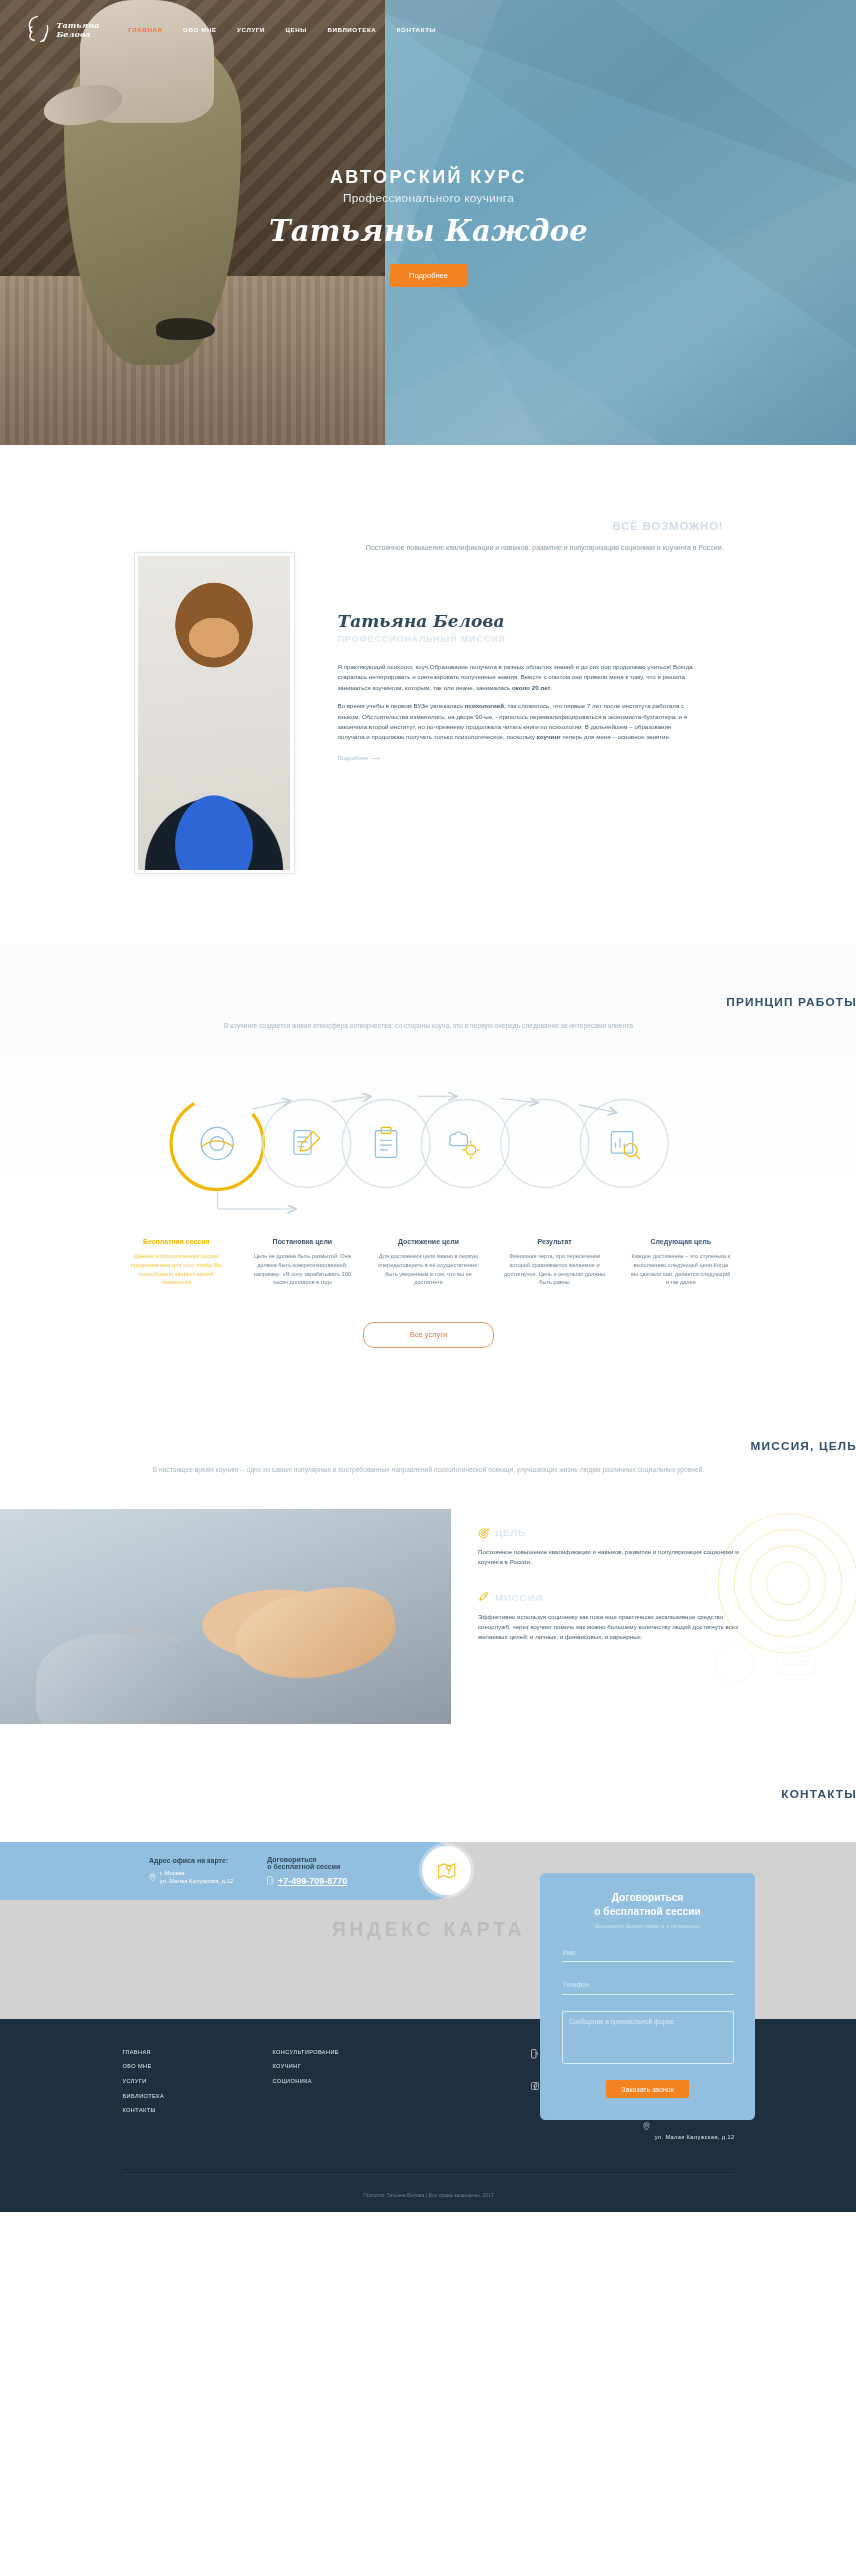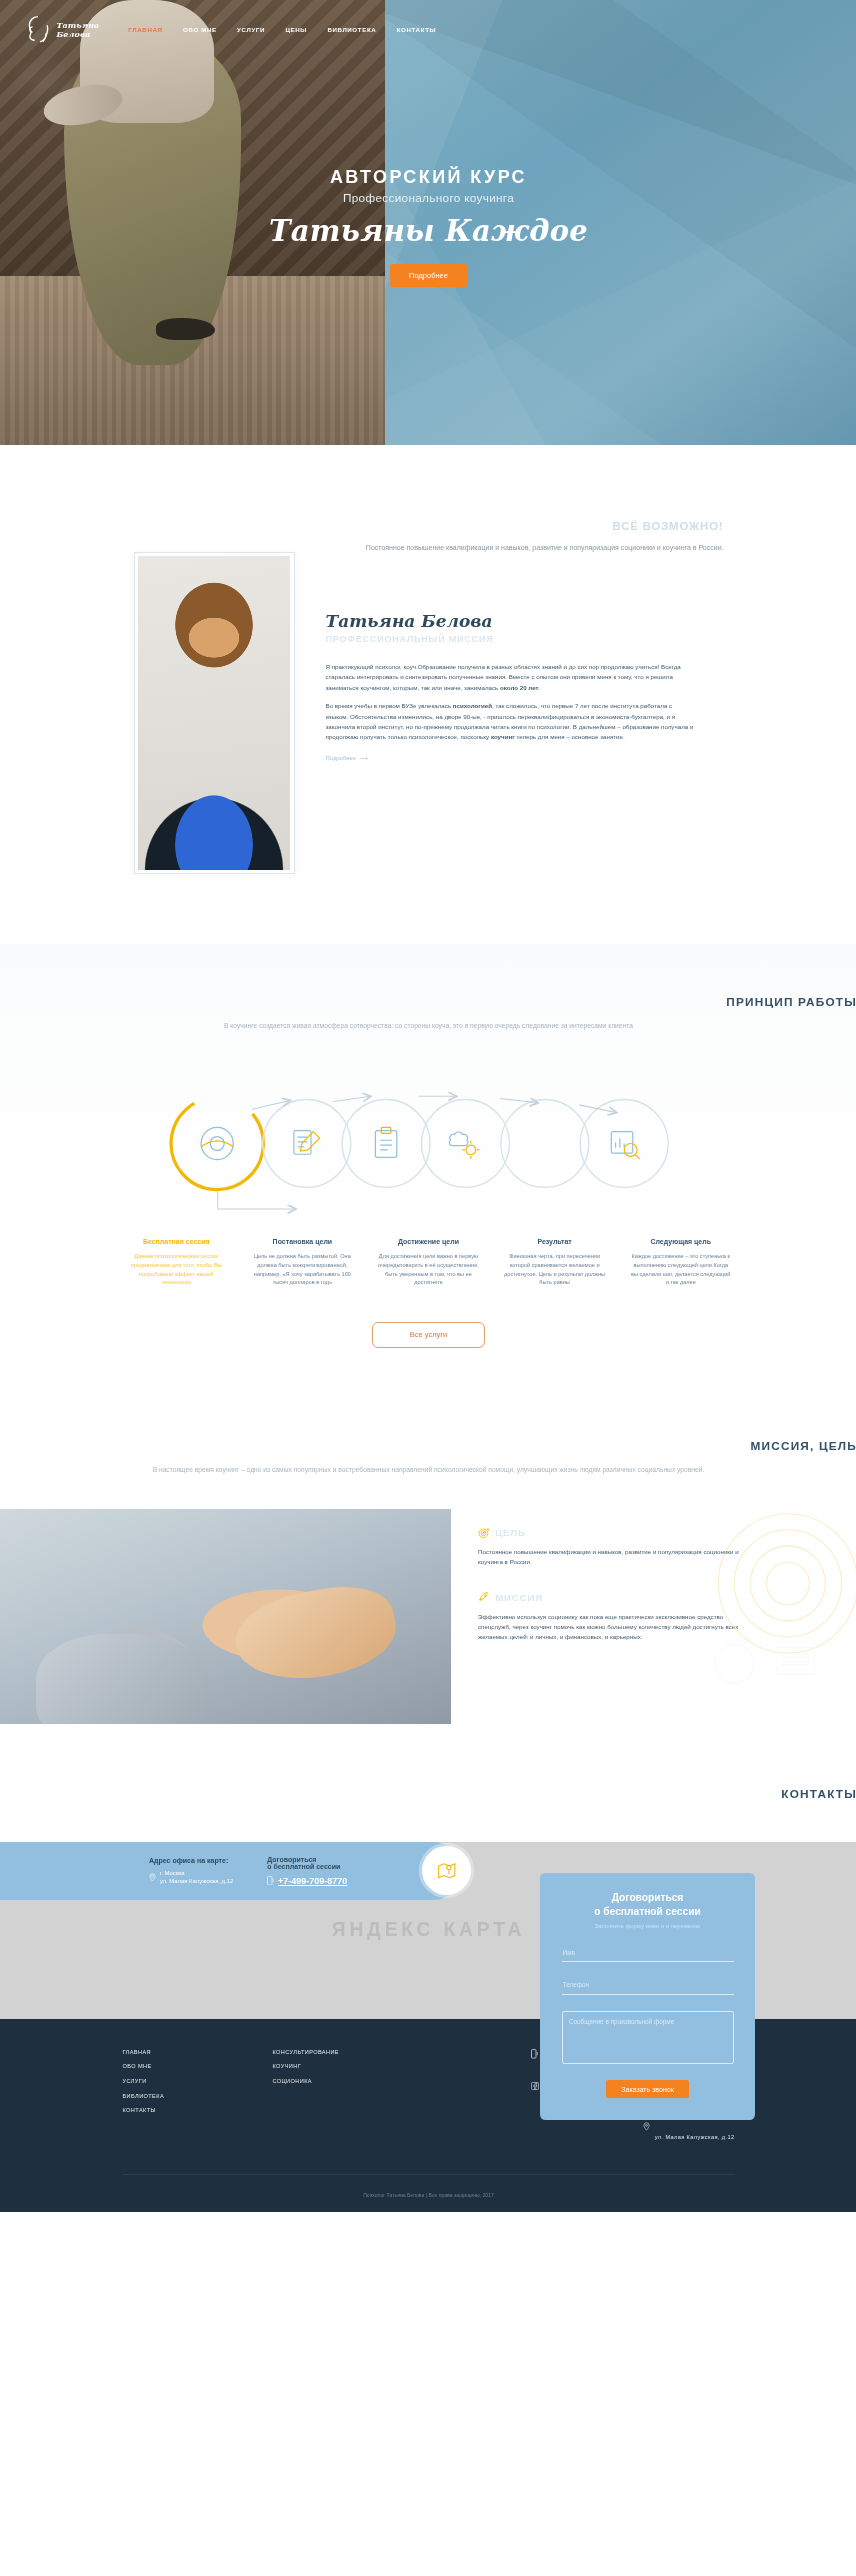--- a/index.html
+++ b/index.html
@@ -93,21 +93,21 @@
     font-size: 29px; margin-top: 8.6px; letter-spacing: 0.3px;
   }
   .btn-orange {
     display:inline-block; margin-top: 16px; background:#f58220; color:#fff;
     border:none; border-radius:2.1px; padding: 7px 19.3px; font-size: 7.5px; cursor:pointer;
     font-family:"Liberation Sans", sans-serif;
   }
 
   
   .about { position: relative; padding: 75px 0 70px; background:#fff; }
-  .about-wrap { width: 590px; margin: 0 auto; position: relative; display:flex; }
+  .about-wrap { width: 590px; margin: 0 auto; position: relative; display:flex;gap:12px; }
   .about-photo {
     width: 161px; height: 322px; margin-top: 32px; margin-left: 0;
     border: 0.5px solid #dfe6ea; background:#fff; padding: 3.2px; flex: none;
     box-shadow: 0 1.1px 5.4px rgba(0,0,0,.05); z-index: 3;
   }
   .about-photo .ph {
     width:100%; height:100%;
     background:
       radial-gradient(ellipse 48px 38px at 50% 26%, #d8a26a 0 52%, transparent 53%),
       radial-gradient(ellipse 64px 70px at 50% 22%, #8a5a2c 0 60%, transparent 61%),
@@ -149,21 +149,21 @@
     width: 622px; margin: 14px auto 0; display: grid;
     grid-template-columns: repeat(5, 1fr); column-gap: 8.6px; text-align:center;
   }
   .step-title { font-size: 7px; font-weight: 700; color:#3a5670; }
   .step-title.yellow { color:#f2b705; }
   .step-desc { font-size: 5.6px; line-height: 8.6px; color:#6d8296; margin-top: 7.5px; padding: 0 7.5px; }
   .step-desc.yellow { color:#f6c63f; }
 
   .btn-outline {
     display:block; margin: 35px auto 0; background:#fff; color:#e0763a;
-    border:0.5px solid #e0a06d; border-radius:6px; padding: 7.5px 0; width: 113px;
+    border:0.5px solid #e0a06d; border-radius:11px; padding: 7.5px 0; width: 131px;
     font-size: 7.5px; cursor:pointer; font-family:"Liberation Sans", sans-serif;
   }
 
   
   .mission-head { background:#fff; padding: 59px 0 0; }
   .mission { position: relative; margin-top: 34px; display:flex; align-items:flex-start; }
   .mission-img {
     width: 451px; height: 215px; flex:none;
     background:
       radial-gradient(ellipse 139px 64px at 62% 54%, #e8c39c 0 55%, transparent 56%),

